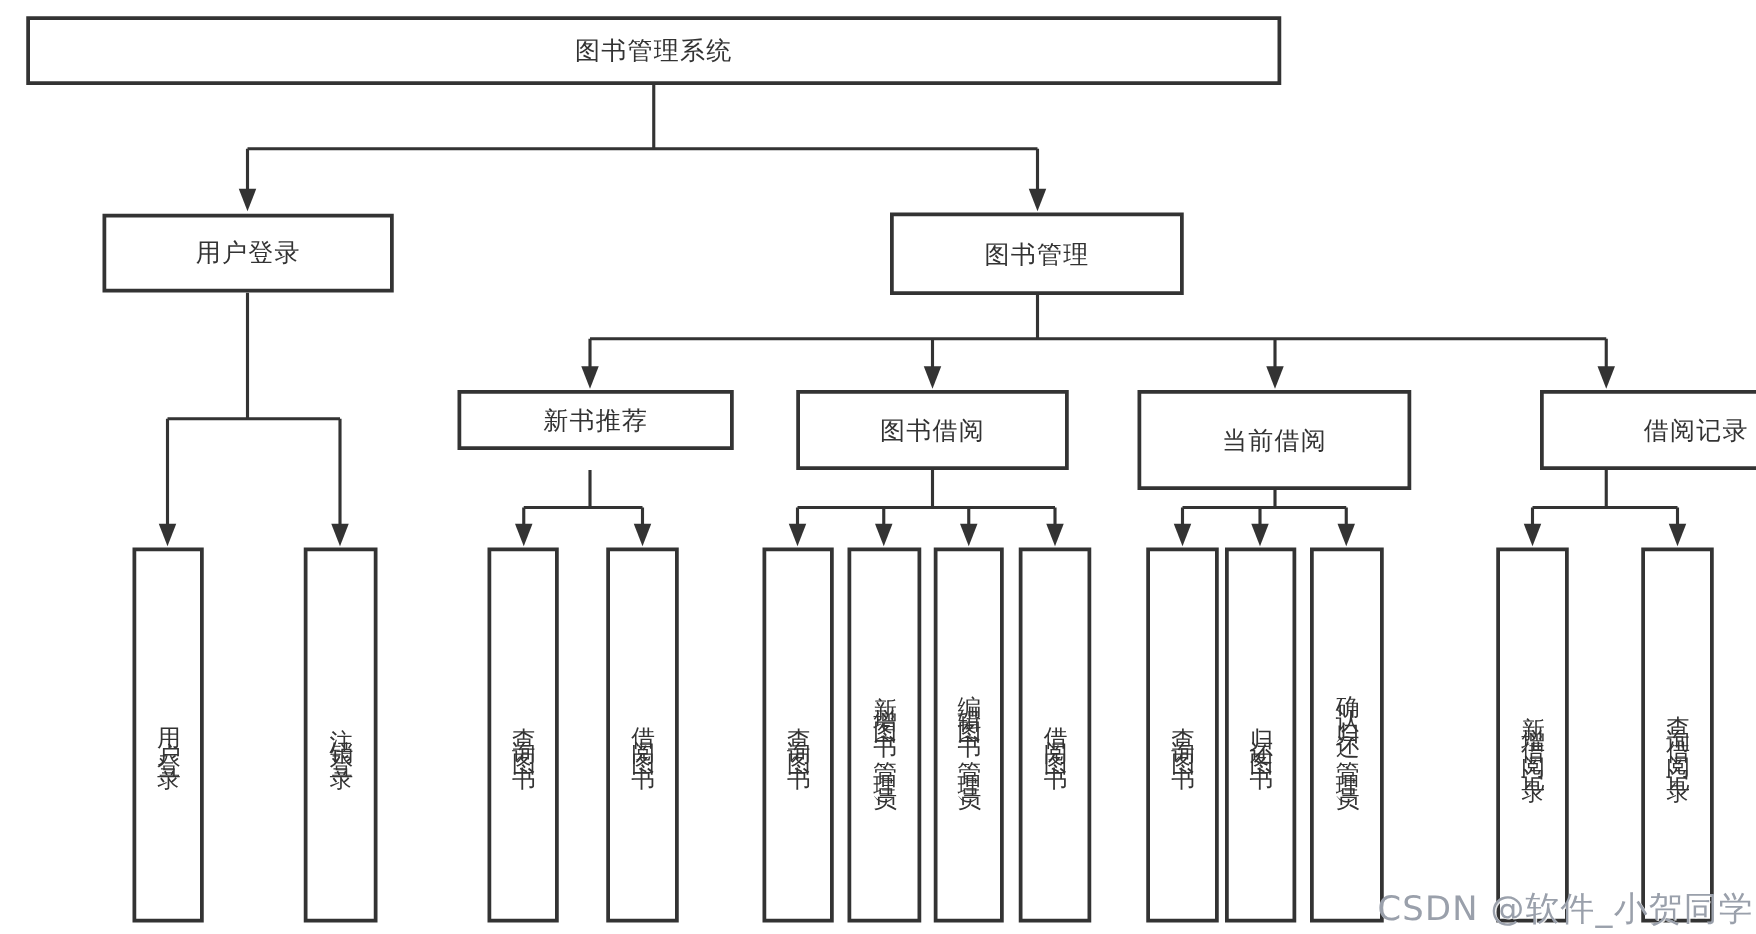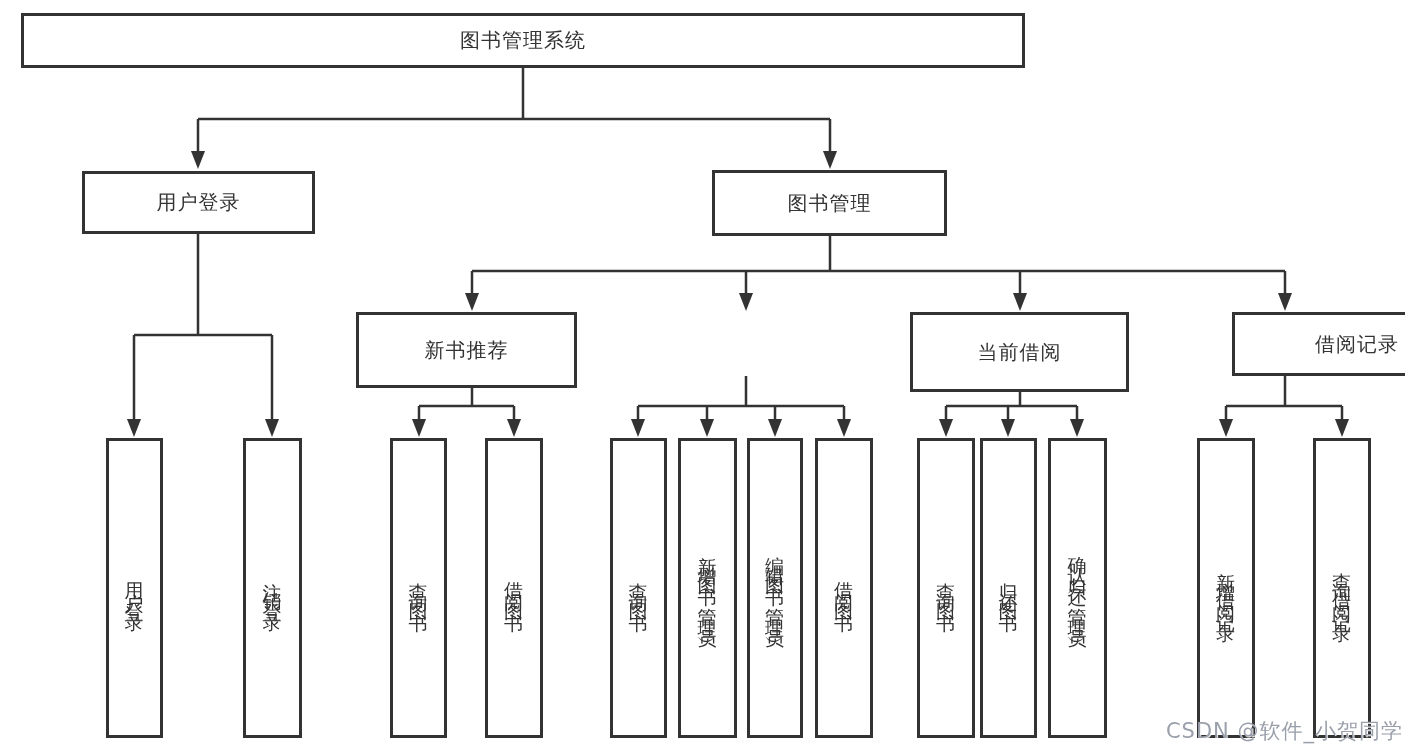--- a/index.html
+++ b/index.html
@@ -64,21 +64,21 @@
     text-orientation:mixed;
     font-size:19px;
     line-height:1;
     letter-spacing:0.55em;
     color:var(--text);
   }
   .watermark{
     position:absolute;
     right:2px;
     bottom:2px;
-    font-size:21px;
+    font-size:27px;
     color:var(--watermark);
     letter-spacing:1px;
     text-shadow:1px 1px 0 rgba(255,255,255,0.85);
     white-space:nowrap;
     z-index:5;
   }
 </style>
 </head>
 <body>
 
@@ -121,21 +121,22 @@
     <polygon points="1077,437 1070,419 1084,419"></polygon>
     <polygon points="1226,437 1219,419 1233,419"></polygon>
     <polygon points="1342,437 1335,419 1349,419"></polygon>
   </svg>
 
   <div class="node" style="left:21px;top:13px;width:1004px;height:55px">图书管理系统</div>
 
   <div class="node" style="left:82px;top:171px;width:233px;height:63px">用户登录</div>
   <div class="node" style="left:712px;top:170px;width:235px;height:66px">图书管理</div>
 
-  <div class="node" style="left:356px;top:312px;width:221px;height:76px">新书推荐</div>
+  <div class="node" style="left:366px;top:312px;width:221px;height:48px">新书推荐</div>
+  <div class="node" style="left:637px;top:312px;width:218px;height:64px">图书借阅</div>
   <div class="node" style="left:910px;top:312px;width:219px;height:80px">当前借阅</div>
   <div class="node" style="left:1232px;top:312px;width:250px;height:64px">借阅记录</div>
 
   <div class="leaf" style="left:106px;width:57px">
     <span>用户登录</span>
   </div>
   <div class="leaf" style="left:243px;width:59px">
     <span>注销登录</span>
   </div>
 

